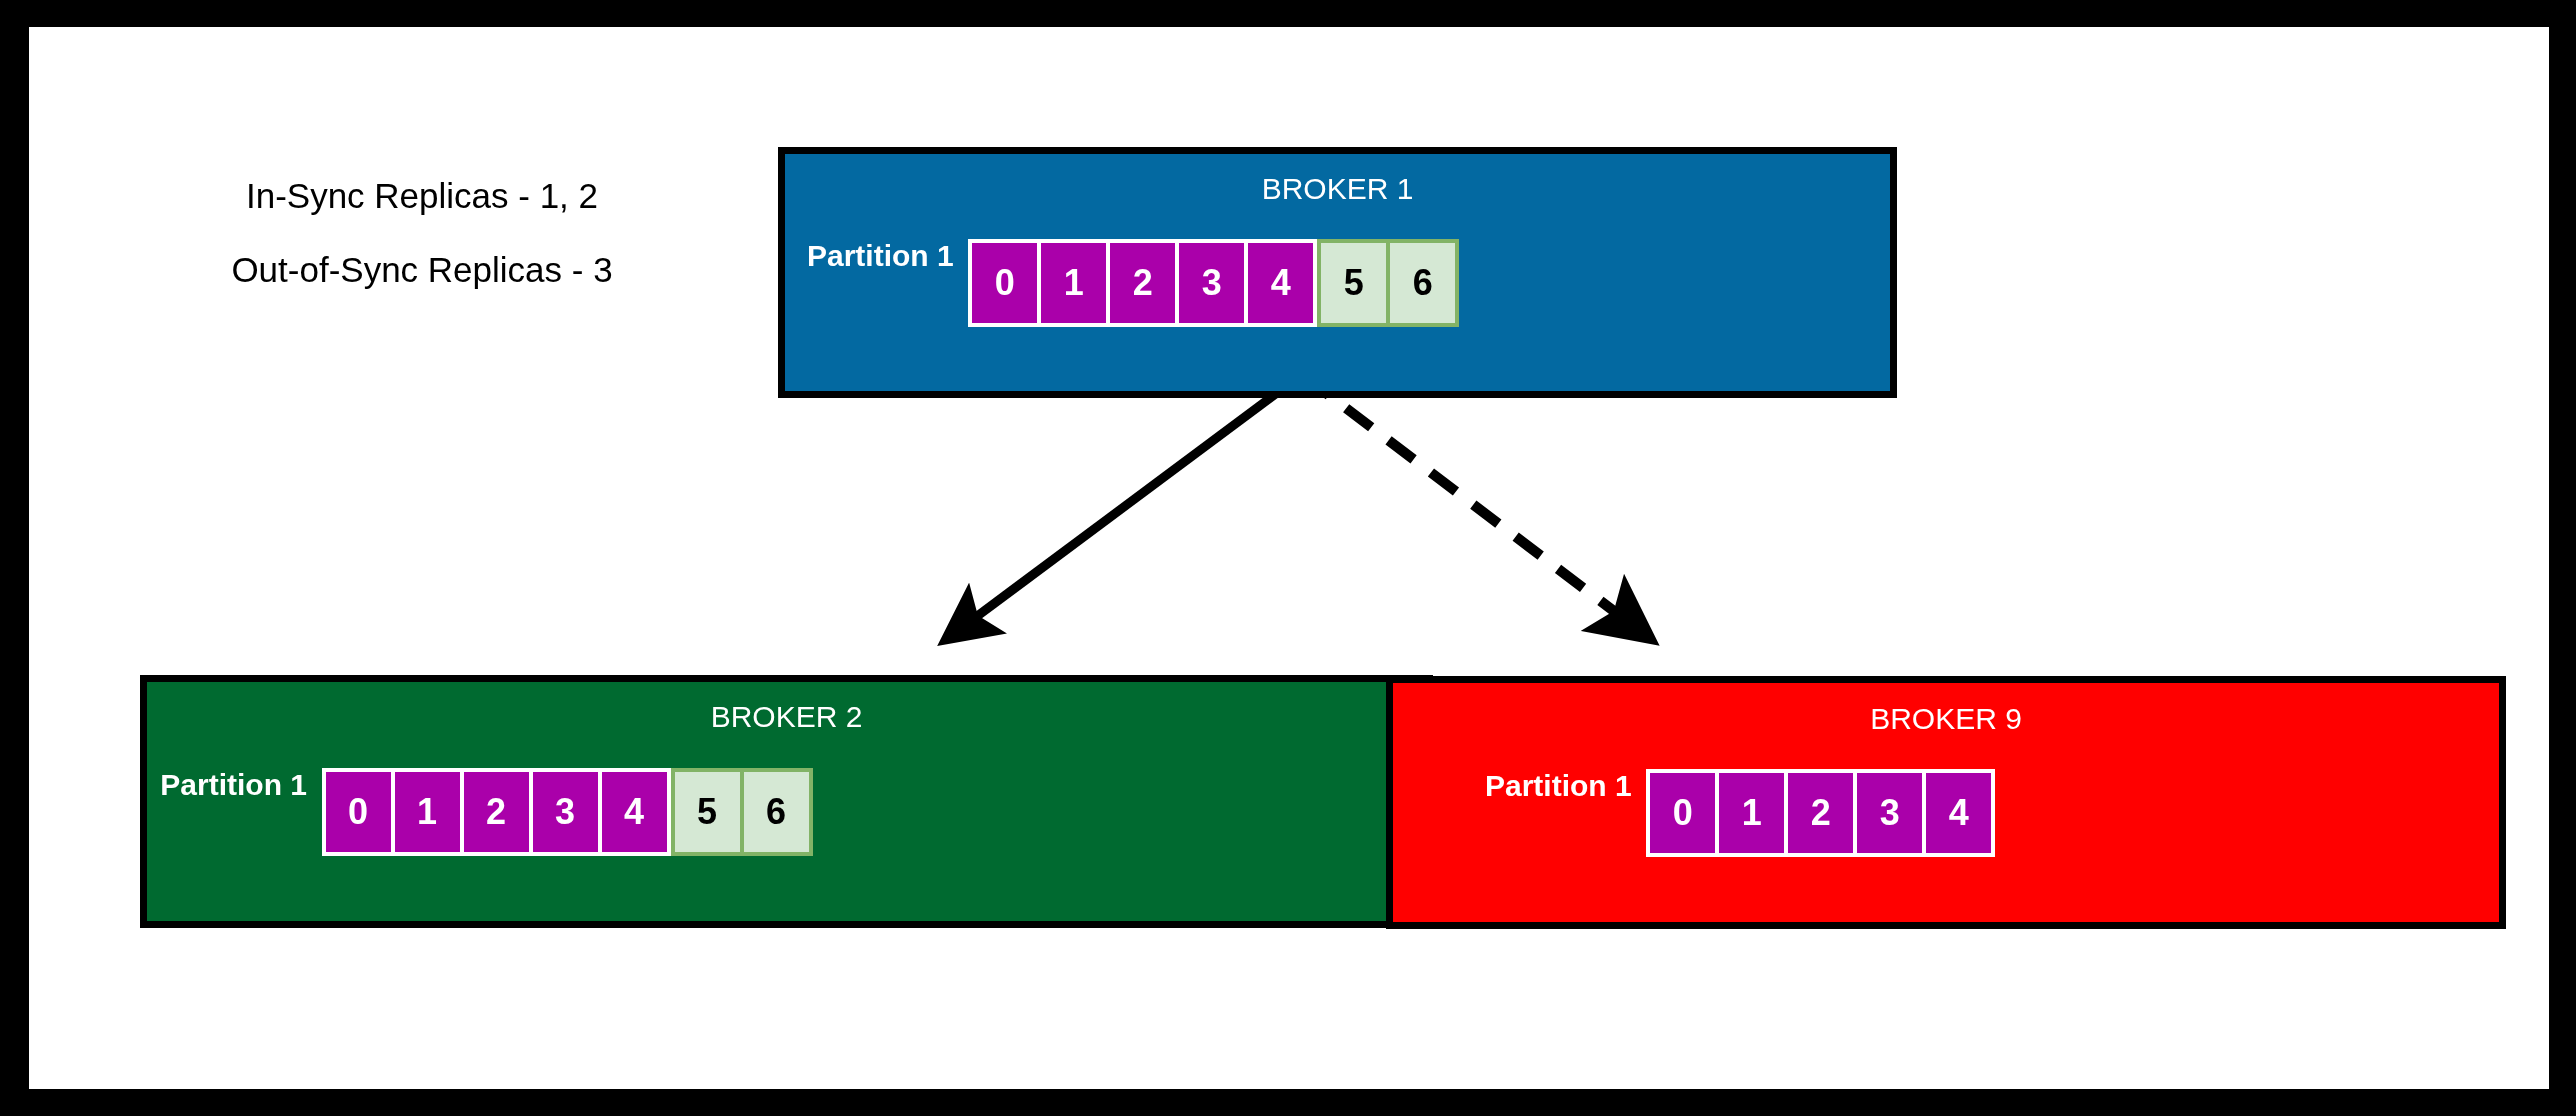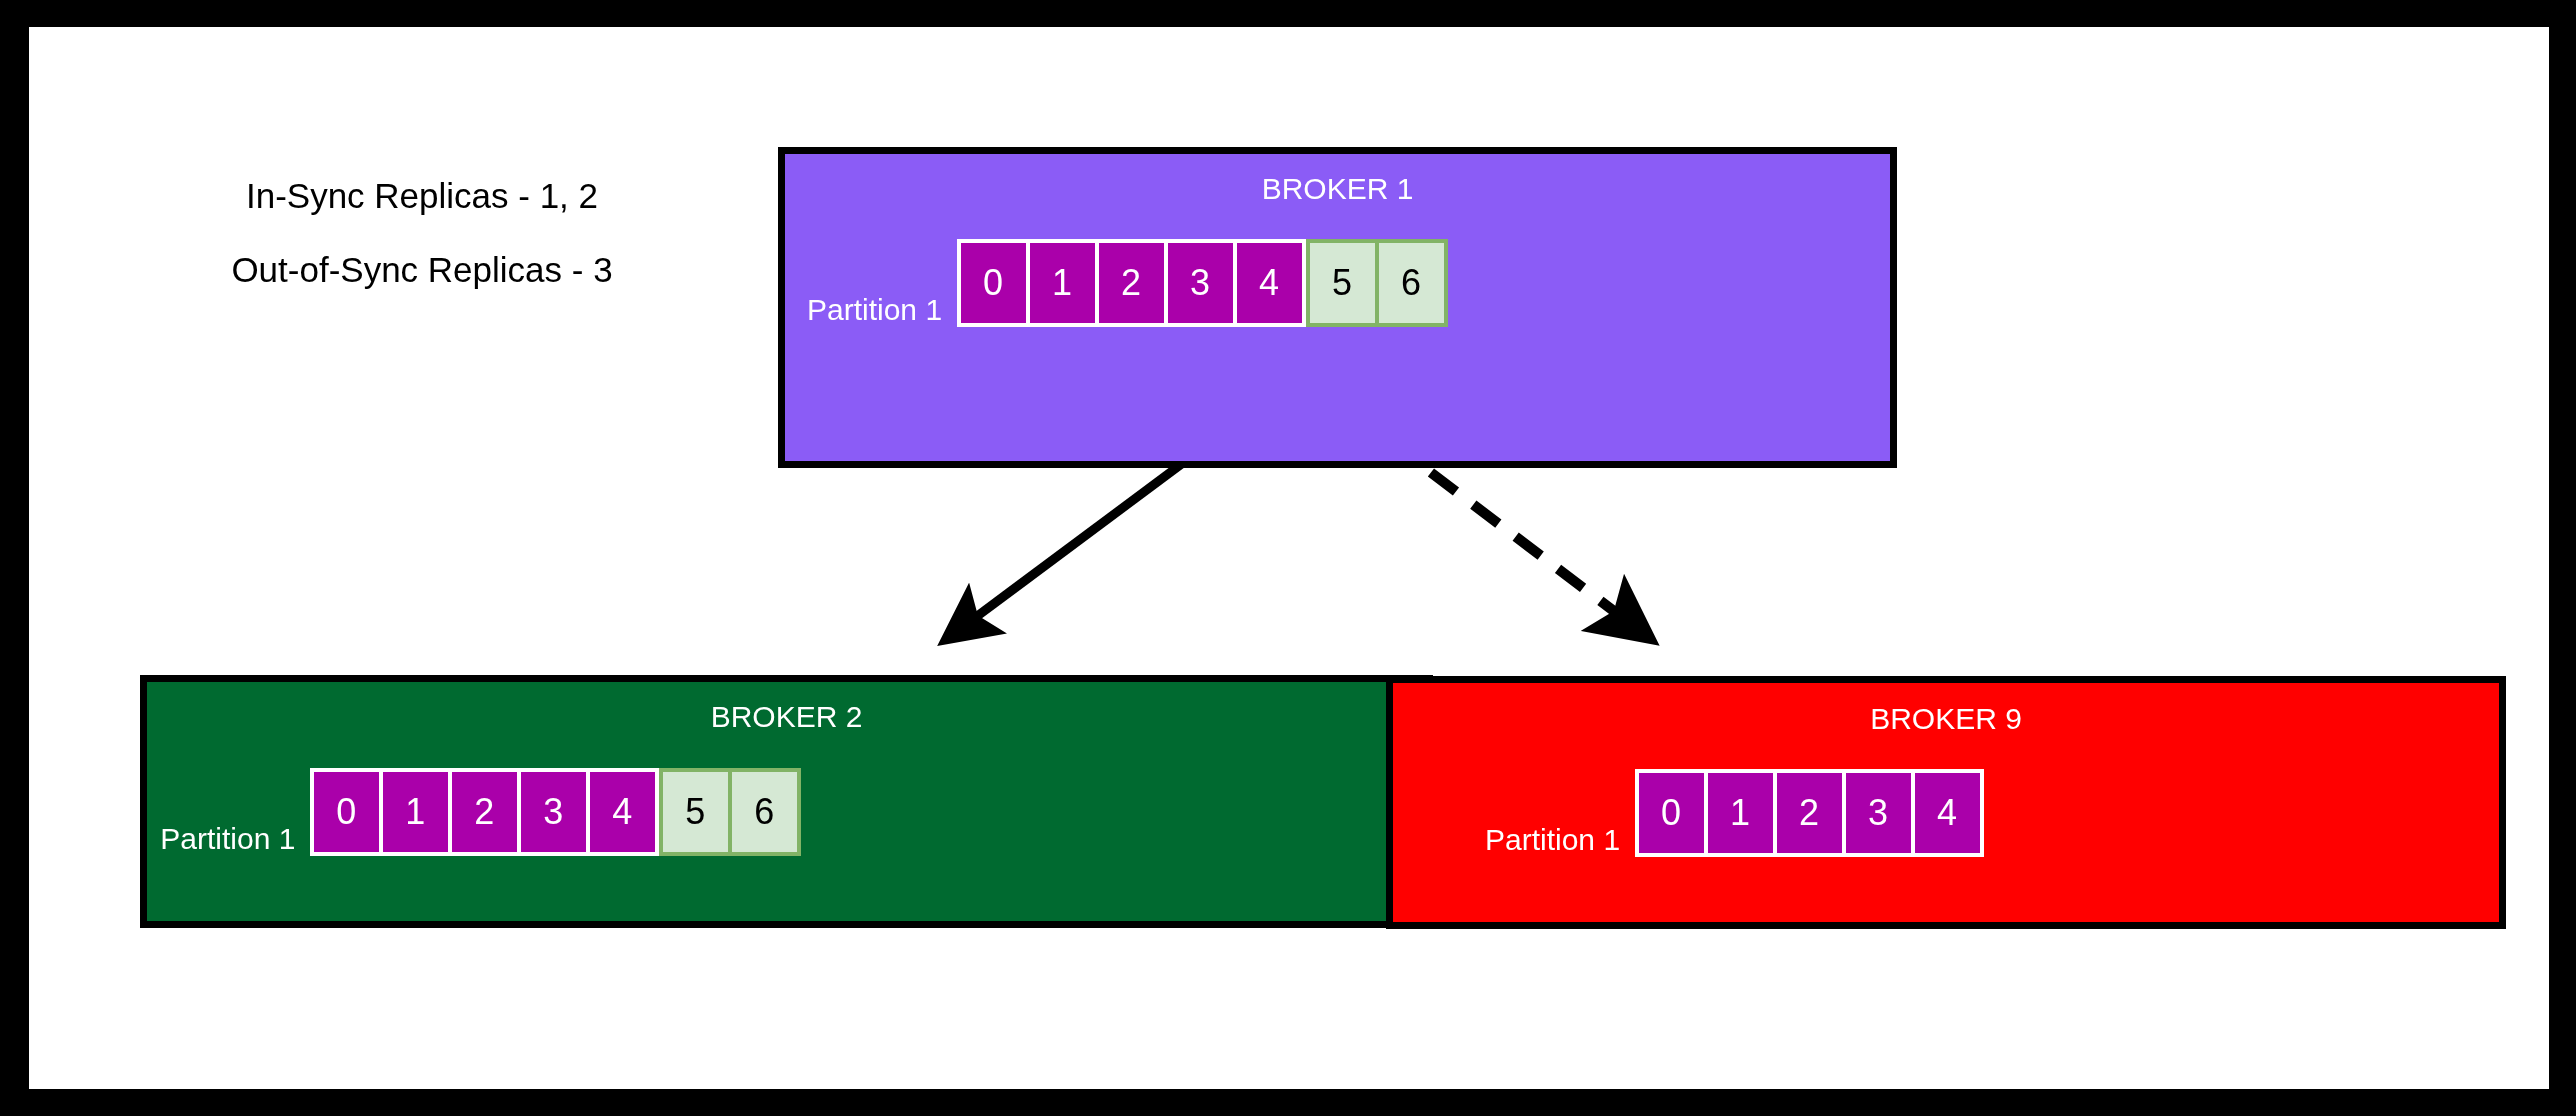--- a/index.html
+++ b/index.html
@@ -42,22 +42,22 @@
   #legend-insync   { margin-bottom: 39px; }
 
   
   .broker {
     position: absolute;
     border: 7.9px solid #000000;
     box-sizing: border-box;
   }
   #broker-1 {
     left: 749px; top: 120px;
-    width: 1119px; height: 321px;
-    background: #8b5cf6;
+    width: 1119px; height: 251px;
+    background: #0369a1;
   }
   #broker-2 {
     left: 111px; top: 648px;
     width: 1293px; height: 253px;
     background: #006a30;
   }
   #broker-3 {
     left: 1357px; top: 649px;
     width: 1120px; height: 253px;
     background: #ff0000;
@@ -73,21 +73,22 @@
     font-family: "Liberation Sans", sans-serif;
   }
   #broker-1 .broker-title { top: 18px; }
   #broker-2 .broker-title { top: 18px; }
   #broker-3 .broker-title { top: 19.3px; }
 
   
   .partition-row {
     position: absolute;
     display: flex;
-    align-items: flex-end;
+    align-items: flex-start;
+    font-weight: bold;
   }
   #broker-1 .partition-row { left: 22px;  top: 85px; }
   #broker-2 .partition-row { left: 13.3px;  top: 86px; }
   #broker-3 .partition-row { left: 92px; top: 86px; }
 
   .partition-label {
     color: #ffffff;
     font-size: 30px;
     white-space: nowrap;
     margin-right: 14.5px;

